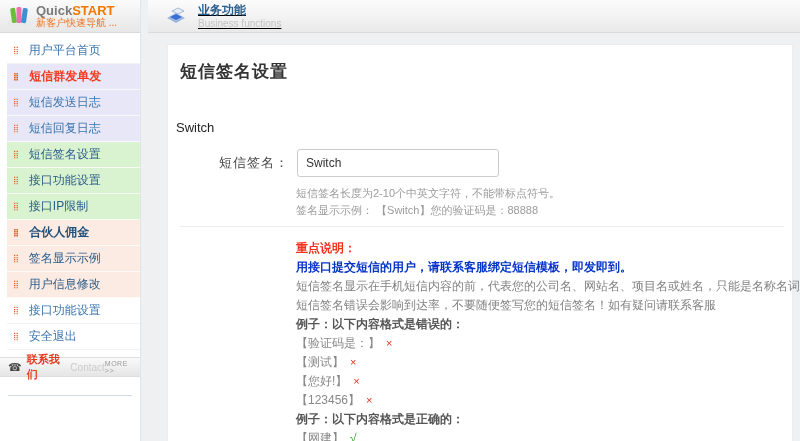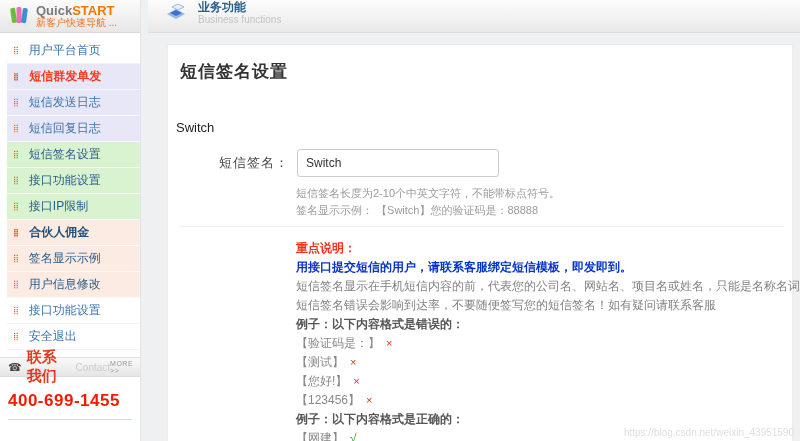--- a/index.html
+++ b/index.html
@@ -22,32 +22,32 @@
   .g-white  { background:#ffffff; border-bottom:1px solid #f3f3f3; }
   .g-lav    { background:#e7e7f7; }
   .g-green  { background:#d9f2cf; color:#2a5d8a; }
   .g-pink   { background:#fcebe3; color:#2a5d8a; }
   .menu-item.active { color:#f4381c; font-weight:bold; }
   .menu-item.bold { font-weight:bold; color:#1f4e79; }
 
   .contact { position:absolute; left:0; top:357px; width:140px; }
   .contact-bar { height:20px; background:linear-gradient(#fafafa,#e5e5e5); border-top:1px solid #e0e0e0; border-bottom:1px solid #ddd; display:flex; align-items:center; padding:0 4px 0 8px; }
   .contact-phone-icon { font-size:11px; color:#444; margin-right:5px; }
-  .contact-title { font-size:15px; font-weight:bold; color:#e23a1e; margin-right:4px; }
+  .contact-title { font-size:11px; font-weight:bold; color:#e23a1e; margin-right:4px; }
   .contact-title-en { font-size:10px; color:#ccc; margin-right:0; }
   .contact-more { font-size:7px; color:#999; margin-left:auto; letter-spacing:.5px; }
   .contact-body { padding:10px 8px 0 8px; }
   .hotline-line { font-size:11px; white-space:nowrap; }
   .hotline-label { color:#e2341c; }
   .hotline-hours { color:#2a5d8a; }
   .hotline-number { font-size:17px; font-weight:bold; color:#f21c00; margin-top:4px; letter-spacing:.5px; }
   .contact-divider { height:1px; background:#cfdbe6; margin:8px 0 7px 0; }
 
   
-  .topbar { position:absolute; left:148px; top:0; width:652px; height:33px; background:linear-gradient(#fcfcfc,#e9e9e9); border-bottom:1px solid #dcdcdc; display:flex; align-items:flex-start; padding-left:16px; }
+  .topbar { position:absolute; left:148px; top:0; width:652px; height:33px; background:linear-gradient(#fcfcfc,#e9e9e9); border-bottom:1px solid #dcdcdc; display:flex; align-items:center; padding-left:16px;text-decoration:underline; }
   .topbar-icon { width:24px; height:24px; margin-right:10px; }
   .topbar-title { font-size:12px; font-weight:bold; color:#2a5d8a; line-height:1.2; }
   .topbar-sub { font-size:10px; color:#c3c3c3; line-height:1.1; }
 
   
   .content { position:absolute; left:167px; top:44px; width:626px; height:397px; background:#fff; border:1px solid #ececec; border-bottom:none; }
   .page-title { font-size:17px; font-weight:bold; color:#333; padding:15px 0 0 12px; letter-spacing:1px; }
 
   .form-row { position:absolute; left:0; display:flex; align-items:center; font-size:13px; }
   .form-label { width:121px; text-align:right; color:#444; letter-spacing:1px; }
@@ -142,21 +142,20 @@
     </div>
 
     <div class="contact">
       <div class="contact-bar">
         <span class="contact-phone-icon">☎</span>
         <span class="contact-title">联系我们</span>
         <span class="contact-title-en">Contact</span>
         <span class="contact-more">MORE &gt;&gt;</span>
       </div>
       <div class="contact-body">
-        <div class="hotline-number">400-699-1455</div>
         <div class="contact-divider"></div>
 
       </div>
     </div>
   </div>
 
   <div class="topbar">
     <svg class="topbar-icon" viewBox="0 0 24 24">
       <path d="M3 14 L12 9 L21 14 L12 19 Z" fill="#9db8dd"></path>
       <path d="M6 13 L12 10 L18 13 L12 16 Z" fill="#3a6fd8"></path>
@@ -195,14 +194,13 @@
       <div class="ex-heading">例子：以下内容格式是错误的：</div>
       <div class="ex-item"><span>【验证码是：】</span><span class="mark-x">×</span></div>
       <div class="ex-item"><span>【测试】</span><span class="mark-x">×</span></div>
       <div class="ex-item"><span>【您好!】</span><span class="mark-x">×</span></div>
       <div class="ex-item"><span>【123456】</span><span class="mark-x">×</span></div>
       <div class="ex-heading">例子：以下内容格式是正确的：</div>
       <div class="ex-item"><span>【网建】</span><span class="mark-ok">√</span></div>
     </div>
   </div>
 
-  <div class="watermark">https://blog.csdn.net/weixin_43951590</div>
 </div>
 
 </body></html>

